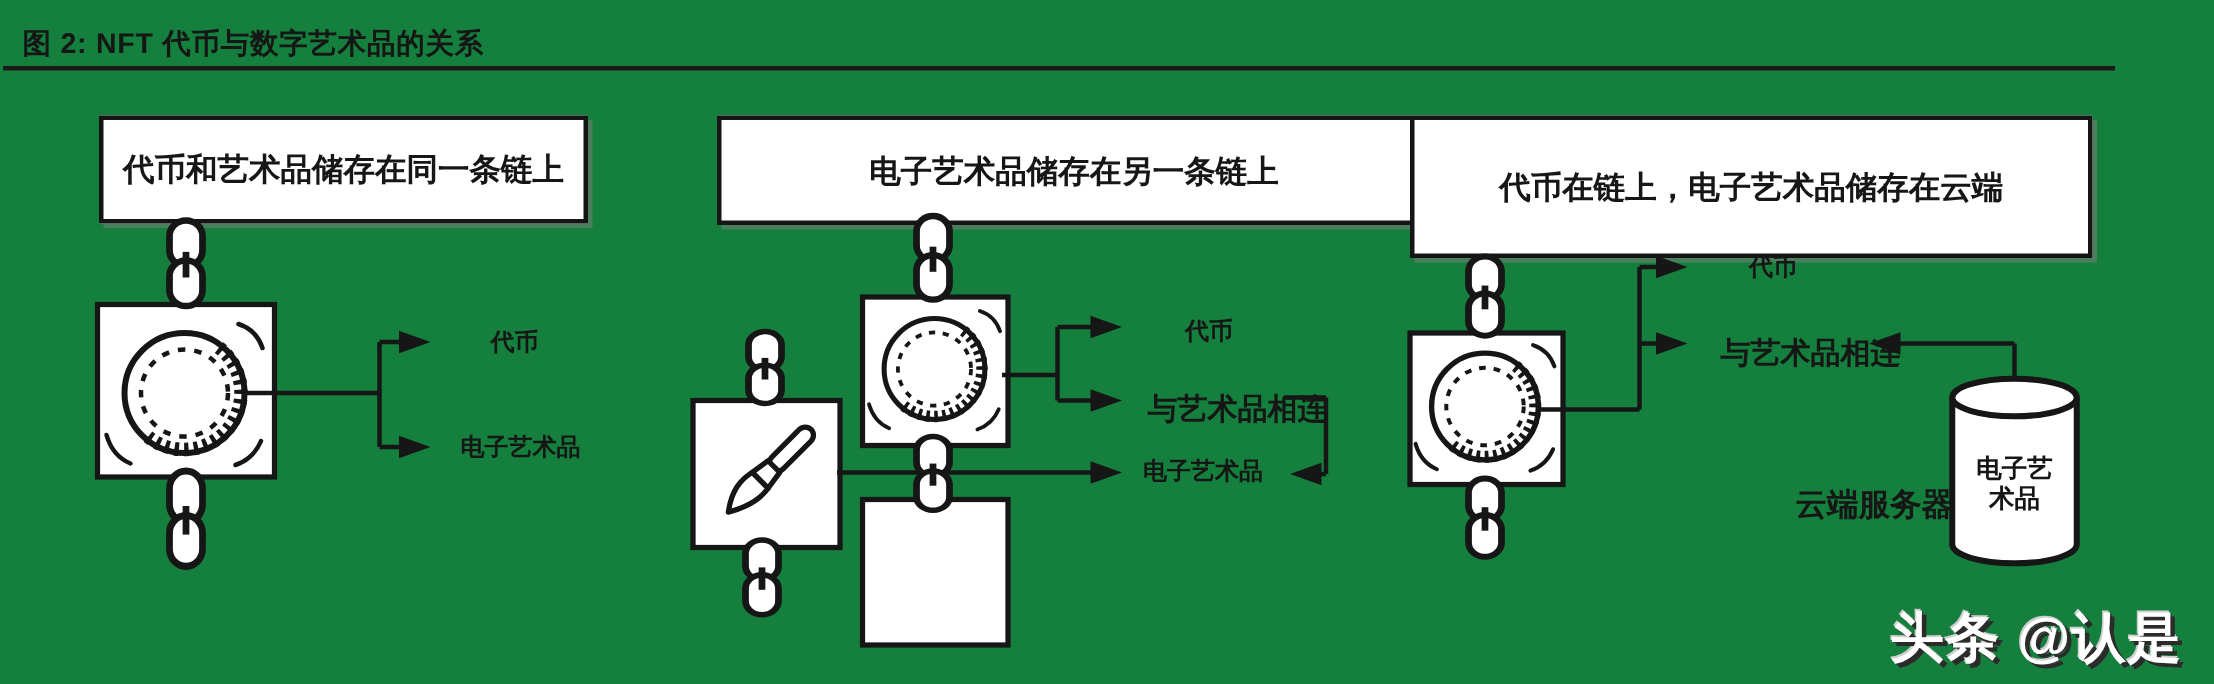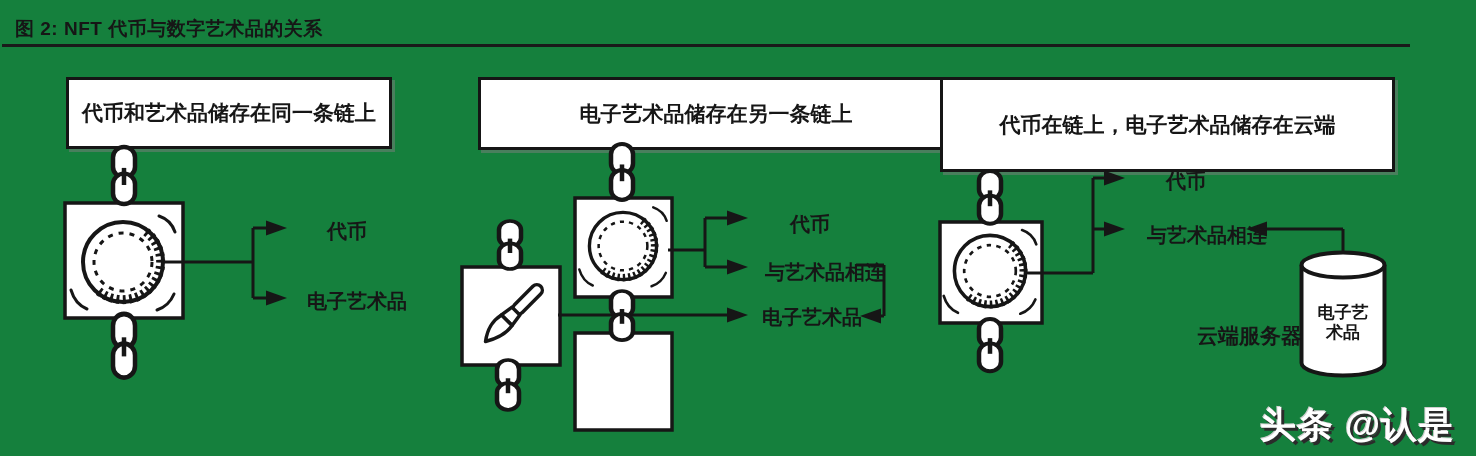--- a/index.html
+++ b/index.html
@@ -17,21 +17,21 @@
   .hbox{
     position:absolute;box-sizing:border-box;border:3px solid #151515;background:#fff;
     display:flex;align-items:center;justify-content:center;
     font-size:21px;font-weight:700;white-space:nowrap;
     box-shadow:3px 3px 0 rgba(125,125,125,0.5);
   }
   .hbox1{left:66px;top:77px;width:326px;height:72px;}
   .hbox2{left:478px;top:77px;width:476px;height:73px;}
   .hbox3{left:940px;top:77px;width:455px;height:95px;}
   .lbl{position:absolute;font-weight:700;color:#161616;white-space:nowrap;}
-  .lbl-lg{font-size:20px;}
+  .lbl-lg{font-size:16px;}
   .lbl-sm{font-size:20px;}
   .lbl-md{font-size:21px;}
   .cyl-lbl{
     position:absolute;left:1316px;top:303px;width:54px;font-size:17px;font-weight:700;
     line-height:19.5px;text-align:center;word-break:break-all;white-space:normal;color:#161616;
   }
   .watermark{
     position:absolute;left:1260px;top:401px;font-size:36px;font-weight:700;
     letter-spacing:1px;white-space:nowrap;color:#ffffff;
     text-shadow:3px 3px 0 #2b2b2b,1px 1px 0 #3a3a3a,-1px -1px 0 #cfcfcf;

